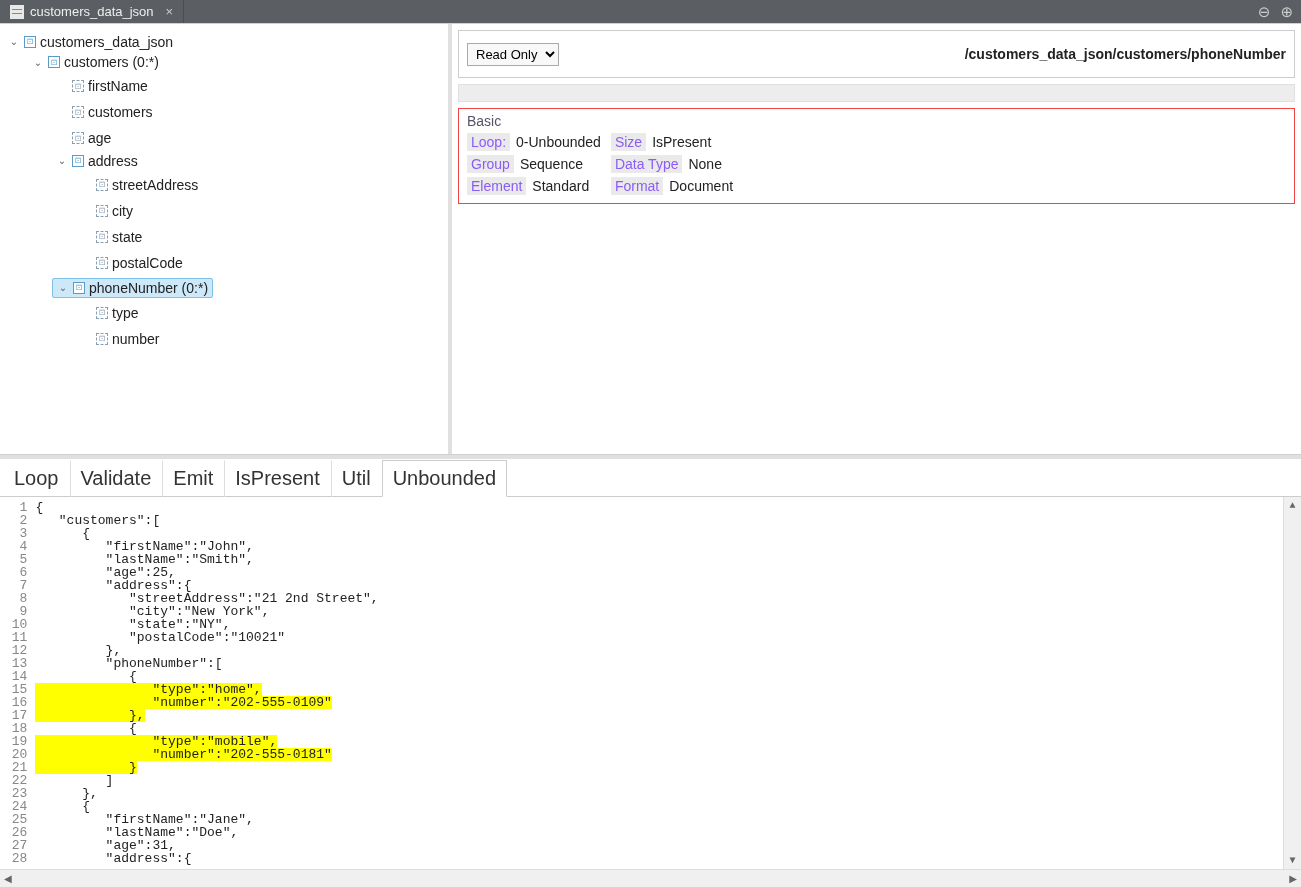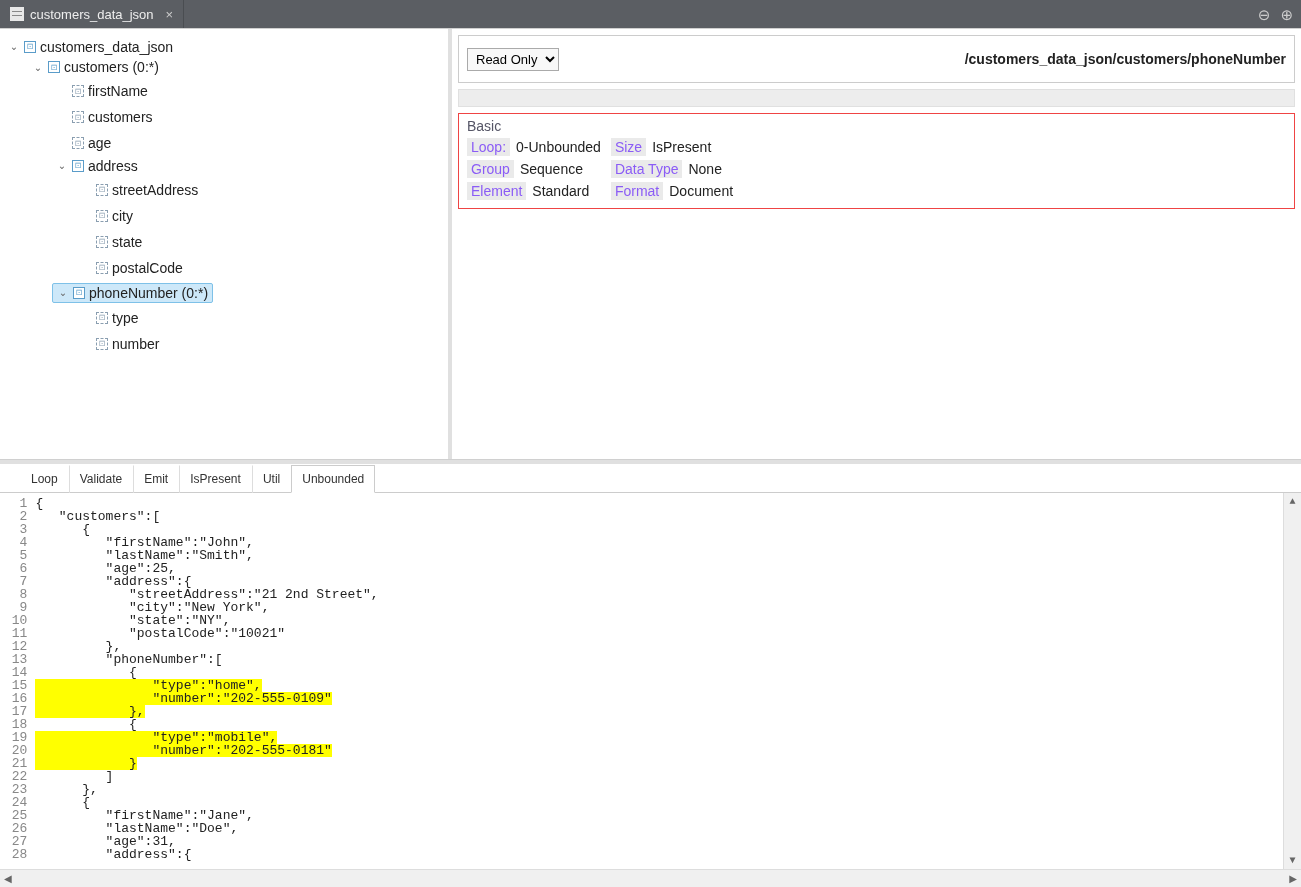--- a/index.html
+++ b/index.html
@@ -188,22 +188,22 @@
   
   .bottom-panel {
     flex: 1;
     display: flex;
     flex-direction: column;
     border-top: 4px solid #e0e0e0;
   }
   .bottom-tabs {
     display: flex;
     border-bottom: 1px solid #ccc;
-    padding-left: 20px;
-    font-size: 12px;
+    padding-left: 3px;
+    font-size: 20px;
   }
   .btab {
     padding: 6px 10px;
     border: 1px solid transparent;
     border-bottom: none;
     cursor: pointer;
     color: #333;
     position: relative;
     top: 1px;
     border-left: 1px solid #ddd;

